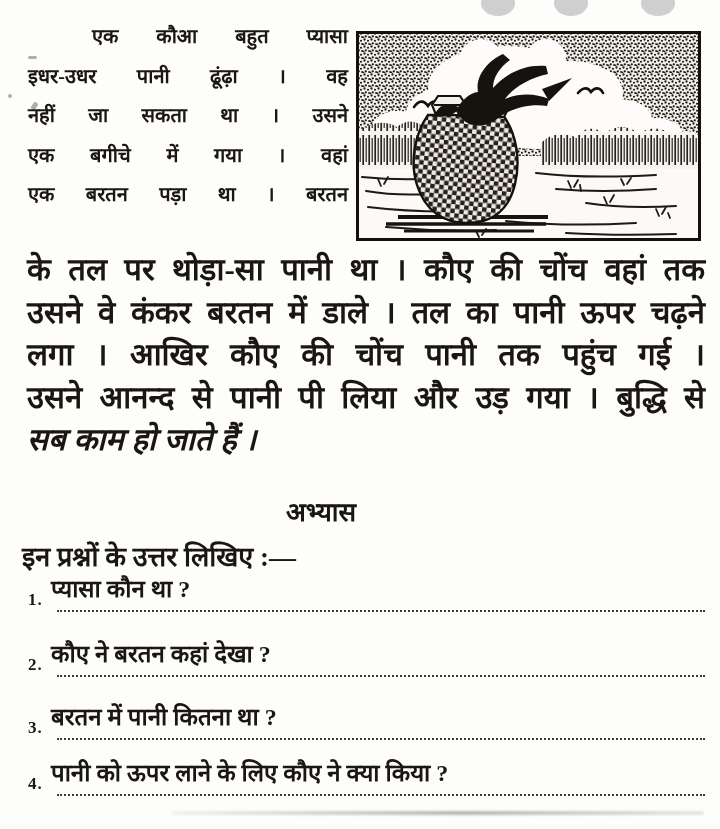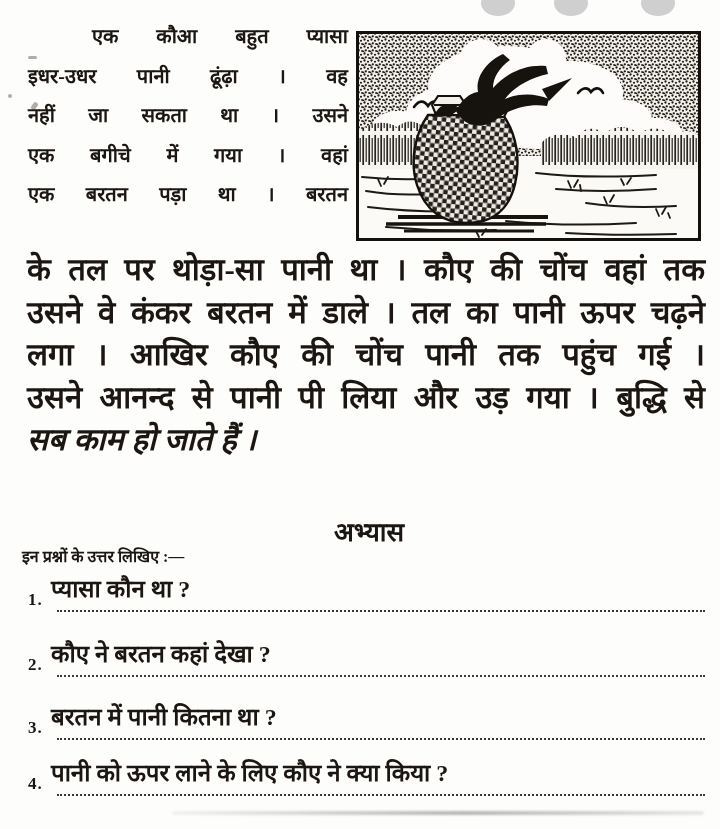--- a/index.html
+++ b/index.html
@@ -43,26 +43,26 @@
     position: absolute; left: 356px; top: 31px; width: 345px; height: 210px;
   }
 
   .full-par {
     position: absolute; left: 27px; top: 249px; width: 678px;
     font-size: 31px; line-height: 42.6px;
   }
   .full-par .line.last { text-align-last: left; font-style: italic; }
 
   .exercise-heading {
-    position: absolute; left: 0; top: 516px; width: 642px;
-    text-align: center; font-size: 26px; line-height: 34px; margin-left: 48px;
+    position: absolute; left: 0; top: 496px; width: 642px;
+    text-align: center; font-size: 26px; line-height: 34px;
   }
   .instruction {
     position: absolute; left: 22px; top: 540px;
-    font-size: 16px; line-height: 34px;
+    font-size: 27px; line-height: 34px;
   }
 
   .question {
     position: absolute; left: 28px; width: 678px;
   }
   .q1 { top: 573px; } .q2 { top: 638px; } .q3 { top: 701px; } .q4 { top: 757px; }
   .q-row { display: flex; align-items: flex-start; font-size: 24px; line-height: 33px; }
   .q-num {
     font-size: 17px; position: relative; top: 10px;
     margin-right: 7px; min-width: 16px; letter-spacing: 1px;

